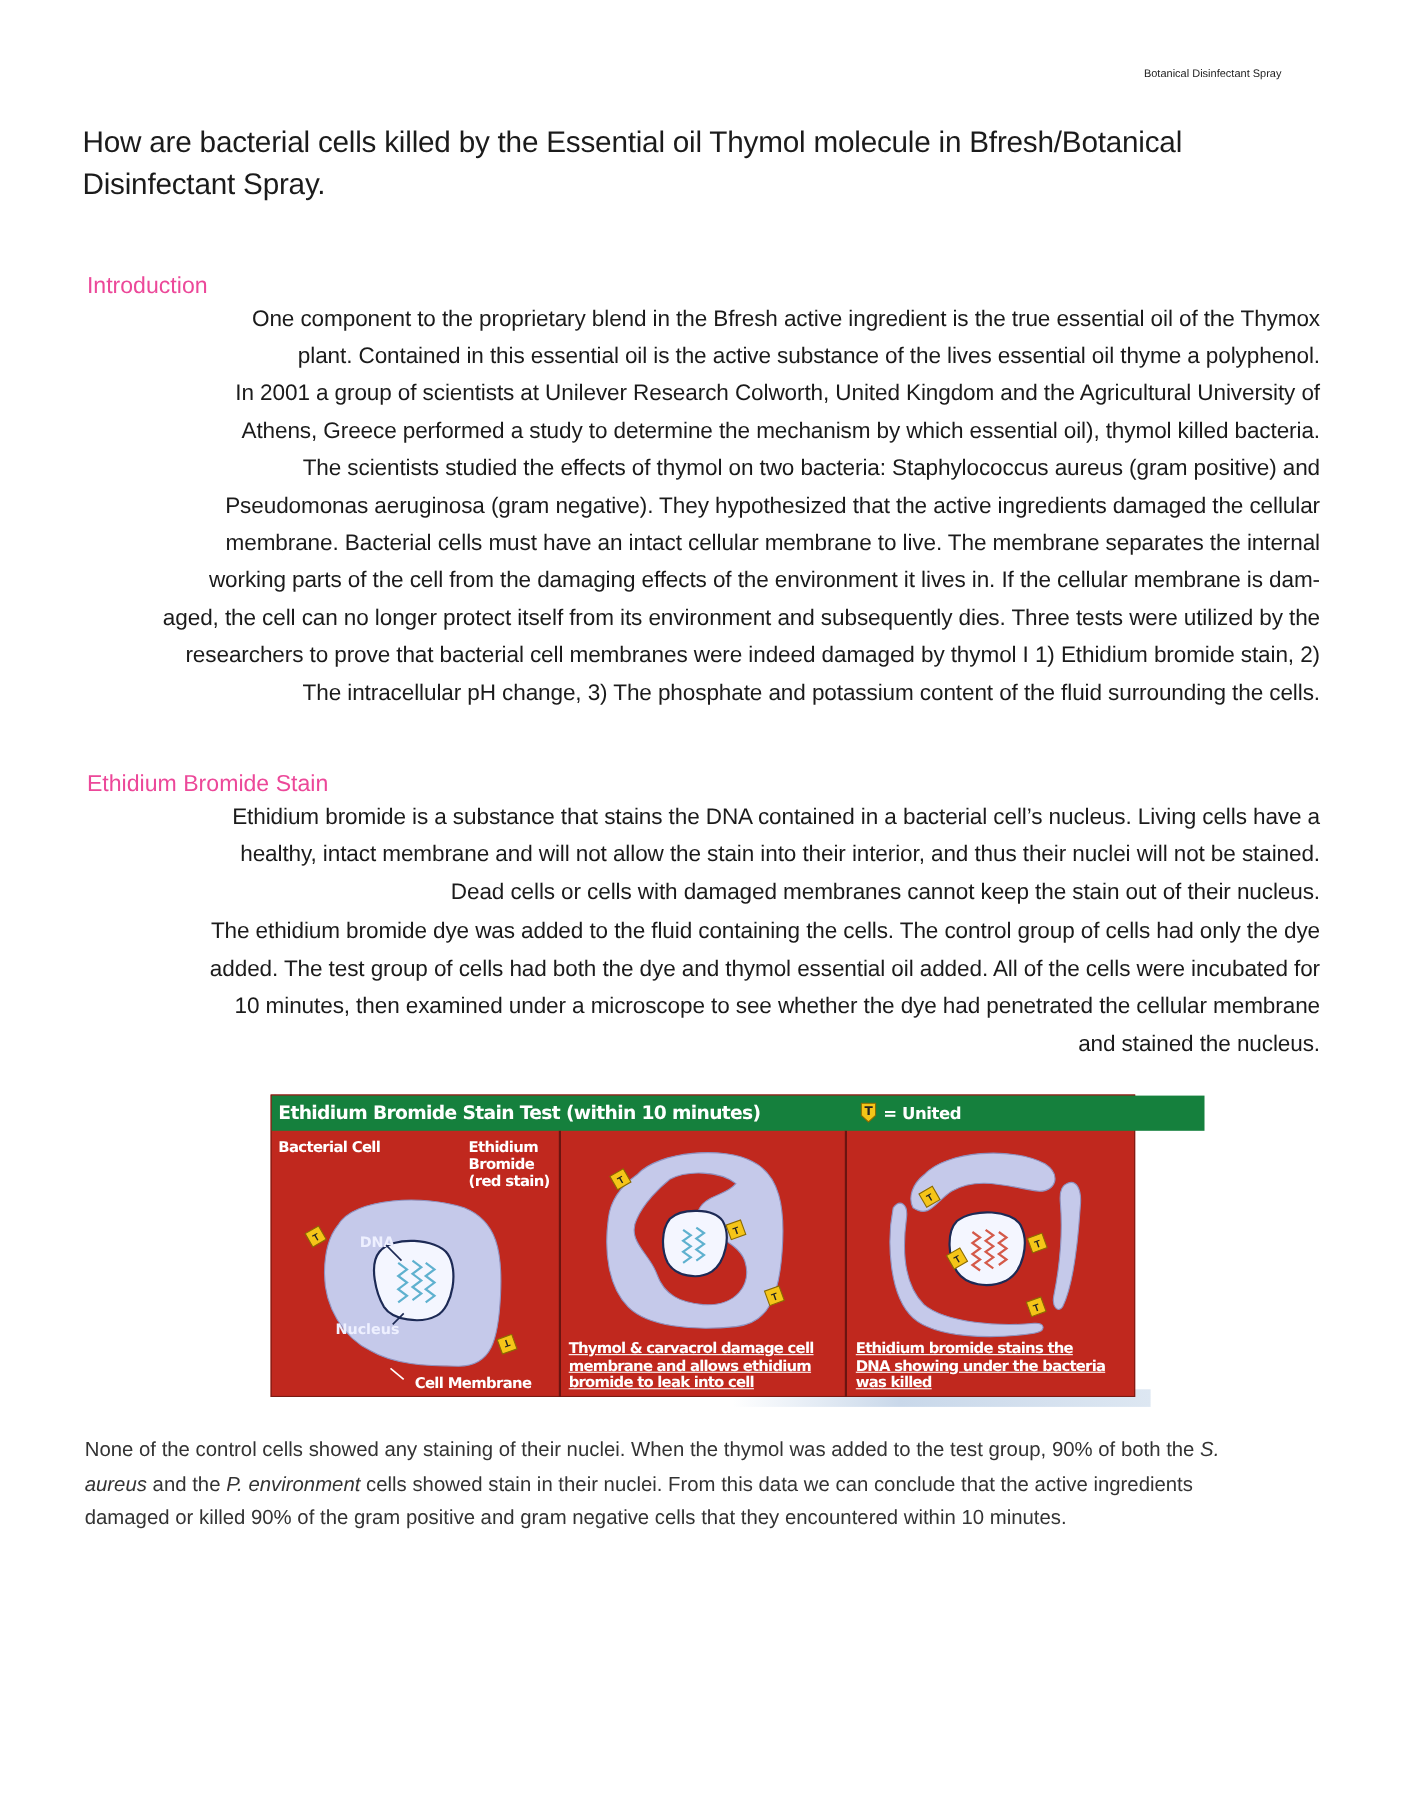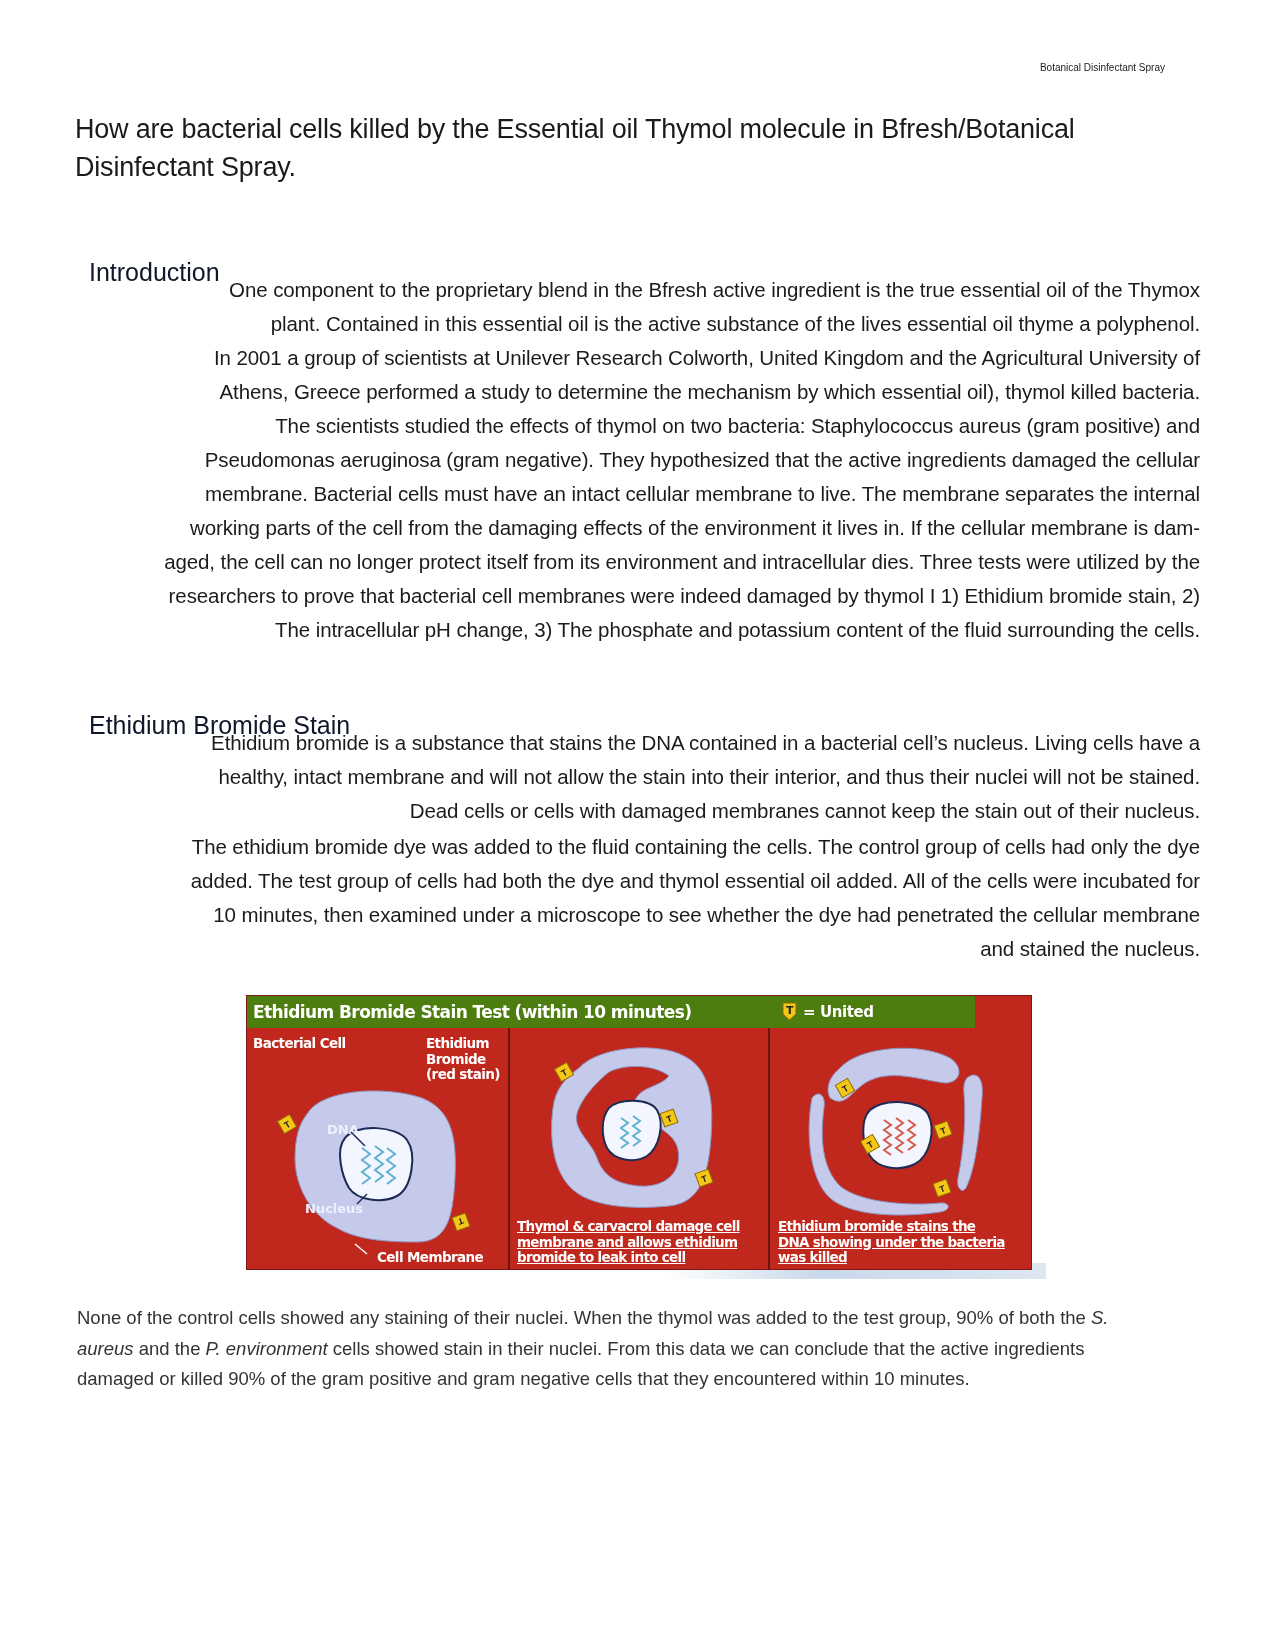--- a/index.html
+++ b/index.html
@@ -1,33 +1,33 @@
 <!DOCTYPE html>
 <html><head>
 <meta charset="utf-8">
 <style>
   html, body { margin: 0; padding: 0; background: #ffffff; }
   body { width: 1275px; height: 1650px; position: relative; overflow: hidden;
          font-family: "Liberation Sans", sans-serif; color: #1a1a1a; }
   .running-header { position: absolute; top: 62px; right: 110px; font-size: 10px; font-weight: normal; color: #222; }
   .title { position: absolute; left: 75px; top: 110px; width: 1080px; font-size: 27px; line-height: 38px; color: #1b1b1b; margin: 0; font-weight: normal; letter-spacing: -0.2px; }
-  .section-heading { position: absolute; left: 75px; font-size: 25px; color: #0f172a; margin: 14px; font-weight: normal; }
+  .section-heading { position: absolute; left: 75px; font-size: 21px; color: #ec4899; margin: 4px; font-weight: normal; }
   .para { position: absolute; left: 75px; width: 1125px; font-size: 20.5px; color: #1b1b1b; margin: 0; letter-spacing: -0.1px; text-align: right; }
   .para .line { display: block; white-space: nowrap; height: 34px; line-height: 34px; }
   .intro-para .line { height: 34px; }
   .conclusion { position: absolute; left: 77px; top: 1303px; width: 1125px; font-size: 18.5px; color: #333; margin: 0; }
   .conclusion .line { display: block; white-space: nowrap; height: 30.5px; line-height: 30.5px; }
   .conclusion i { font-style: italic; }
 
   
   .figure { position: absolute; left: 246px; top: 995px; width: 786px; height: 278px; }
   .figure .shadow { position: absolute; left: 420px; top: 268px; width: 380px; height: 16px;
                     background: linear-gradient(90deg, rgba(200,215,235,0) 0%, #c9d8ea 40%, #dde7f2 100%); }
   .figure .frame { position: absolute; left: 0; top: 0; width: 786px; height: 275px; background: #c0281e; border: 1px solid #7a1a12; box-sizing: border-box; }
-  .figure .banner { position: absolute; left: 0; top: 0; width: 728px; height: 32px; background: #4d7c0f; }
+  .figure .banner { position: absolute; left: 0; top: 0; width: 848px; height: 32px; background: #15803d; }
   .figure .banner-title { position: absolute; left: 6px; top: 6px; color: #fff; font-weight: bold; font-size: 17px; font-family: "DejaVu Sans", sans-serif; letter-spacing: -0.6px; }
   .figure .legend { position: absolute; left: 535px; top: 6px; color: #fff; font-weight: bold; font-size: 15px; font-family: "DejaVu Sans", sans-serif; letter-spacing: -0.4px; display: flex; align-items: center; gap: 6px; }
   .shield { width: 15px; height: 19px; }
   .figure .divider { position: absolute; top: 32px; width: 2px; height: 242px; background: #6b1410; }
   .panel-label { position: absolute; color: #fff; font-weight: bold; font-family: "DejaVu Sans", sans-serif; font-size: 13.5px; line-height: 15.5px; letter-spacing: -0.6px; }
   .panel-caption { position: absolute; color: #fff; font-weight: bold; font-family: "DejaVu Sans", sans-serif; font-size: 13.5px; line-height: 15.5px; letter-spacing: -0.7px; white-space: nowrap; text-decoration: underline; }
   .cell-svg { position: absolute; }
 </style>
 </head>
 <body>
@@ -42,21 +42,21 @@
 <h2 class="section-heading" style="top:244px">Introduction</h2>
 <div class="para intro-para" style="top:273px">
   <span class="line">One component to the proprietary blend in the Bfresh active ingredient is the true essential oil of the Thymox</span>
   <span class="line">plant. Contained in this essential oil is the active substance of the lives essential oil thyme a polyphenol.</span>
   <span class="line">In 2001 a group of scientists at Unilever Research Colworth, United Kingdom and the Agricultural University of</span>
   <span class="line">Athens, Greece performed a study to determine the mechanism by which essential oil), thymol killed bacteria.</span>
   <span class="line">The scientists studied the effects of thymol on two bacteria: Staphylococcus aureus (gram positive) and</span>
   <span class="line">Pseudomonas aeruginosa (gram negative). They hypothesized that the active ingredients damaged the cellular</span>
   <span class="line">membrane. Bacterial cells must have an intact cellular membrane to live. The membrane separates the internal</span>
   <span class="line">working parts of the cell from the damaging effects of the environment it lives in. If the cellular membrane is dam-</span>
-  <span class="line">aged, the cell can no longer protect itself from its environment and intracellular dies. Three tests were utilized by the</span>
+  <span class="line">aged, the cell can no longer protect itself from its environment and subsequently dies. Three tests were utilized by the</span>
   <span class="line">researchers to prove that bacterial cell membranes were indeed damaged by thymol I 1) Ethidium bromide stain, 2)</span>
   <span class="line">The intracellular pH change, 3) The phosphate and potassium content of the fluid surrounding the cells.</span>
 </div>
 
 <h2 class="section-heading" style="top:697px">Ethidium Bromide Stain</h2>
 <div class="para" style="top:726px">
   <span class="line">Ethidium bromide is a substance that stains the DNA contained in a bacterial cell’s nucleus. Living cells have a</span>
   <span class="line">healthy, intact membrane and will not allow the stain into their interior, and thus their nuclei will not be stained.</span>
   <span class="line">Dead cells or cells with damaged membranes cannot keep the stain out of their nucleus.</span>
   <span class="line" style="margin-top:2px">The ethidium bromide dye was added to the fluid containing the cells. The control group of cells had only the dye</span>

